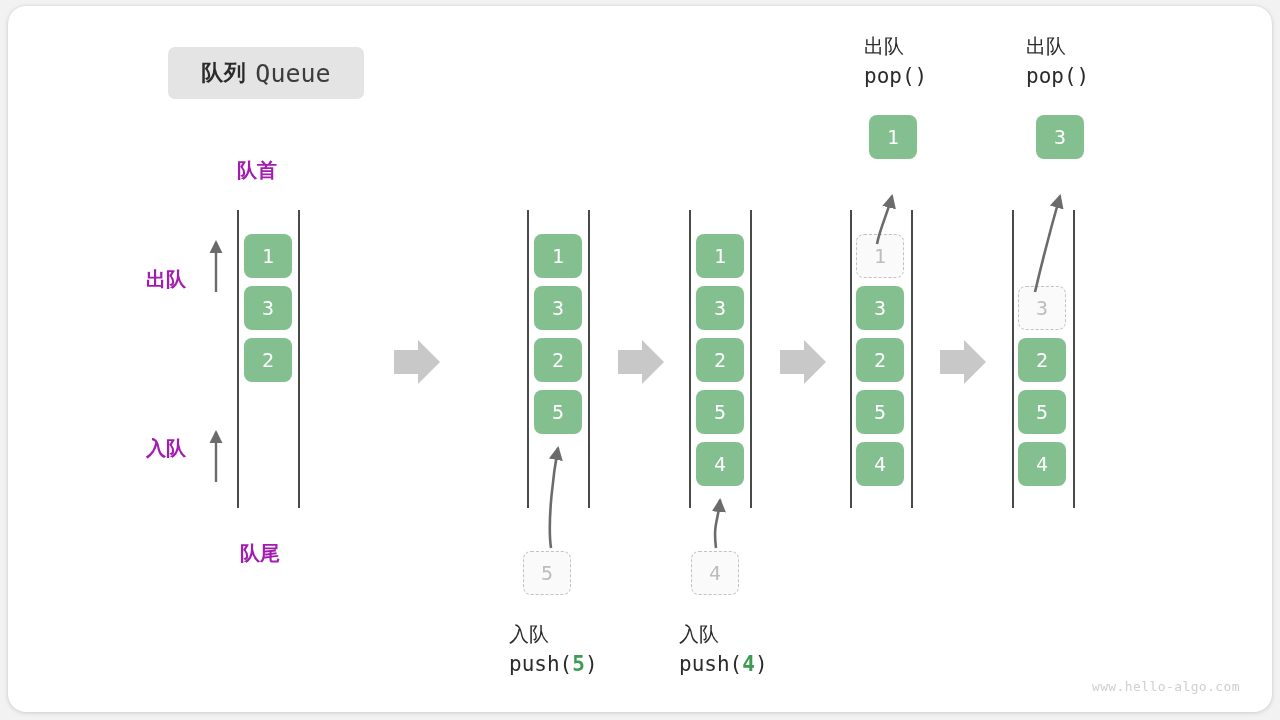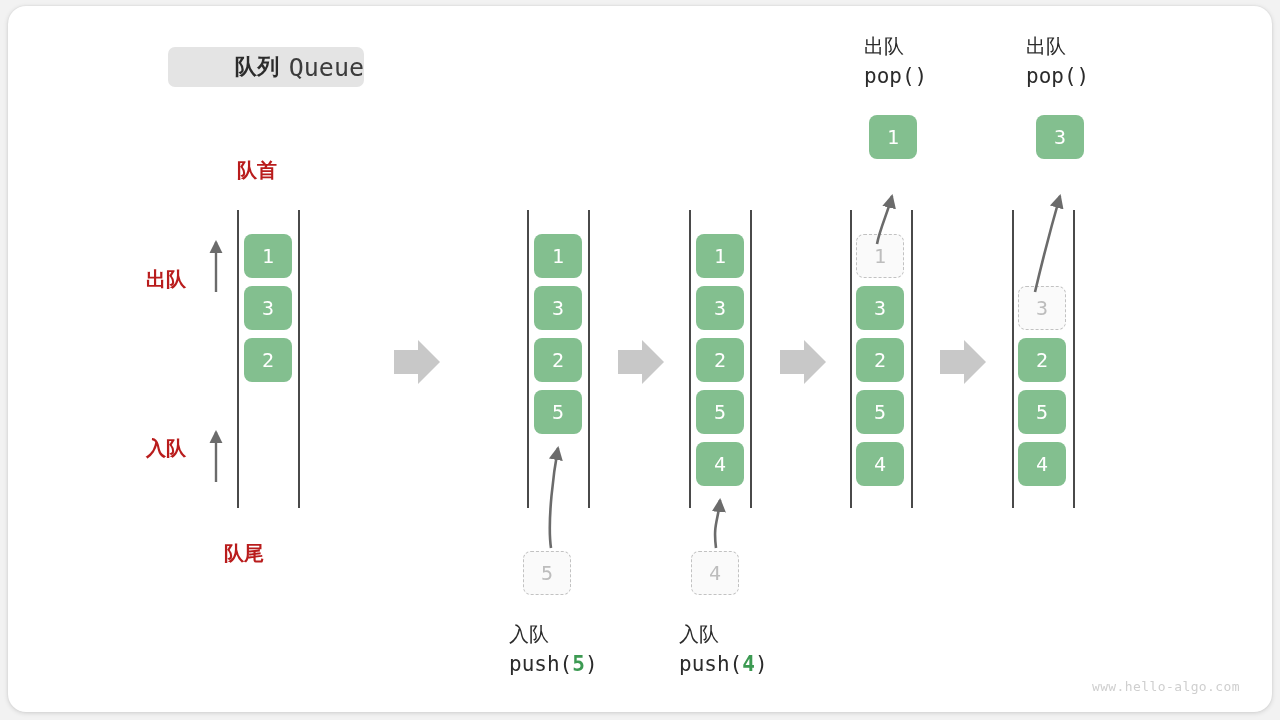--- a/index.html
+++ b/index.html
@@ -29,26 +29,26 @@
     border-radius: 18px;
     box-shadow: 0 1px 5px rgba(0,0,0,0.14), 0 0 2px rgba(0,0,0,0.08);
   }
 
   
   .title-chip {
     position: absolute;
     left: 168px;
     top: 47px;
     width: 196px;
-    height: 40px;
+    height: 52px;
     background: #e4e4e4;
     border-radius: 7px;
     display: flex;
     align-items: center;
-    justify-content: flex-end;
+    justify-content: center;
     gap: 9px;
   }
   .title-cn {
     font-size: 22px;
     font-weight: bold;
     color: #2b2b2b;
     letter-spacing: 0.5px;
   }
   .title-en {
     font-family: "DejaVu Sans Mono", "Liberation Mono", monospace;
@@ -84,21 +84,21 @@
     background: #fafafa;
     color: #bdbdbd;
     border: 1.6px dashed #c2c2c2;
   }
 
   
   .label-cn {
     position: absolute;
     font-size: 20px;
     font-weight: bold;
-    color: #b91c1c;
+    color: #a21caf;
     white-space: nowrap;
   }
   .op-label {
     position: absolute;
     text-align: left;
     white-space: nowrap;
     line-height: 1.45;
   }
   .op-cn {
     font-size: 20px;
@@ -138,21 +138,21 @@
 
   <div class="title-chip">
     <span class="title-cn">队列</span>
     <span class="title-en">Queue</span>
   </div>
 
   <div class="rail" style="left:237px; top:210px; height:298px;"></div>
   <div class="rail" style="left:298px; top:210px; height:298px;"></div>
 
   <div class="label-cn" style="left:237px; top:157px;">队首</div>
-  <div class="label-cn" style="left:224px; top:540px;">队尾</div>
+  <div class="label-cn" style="left:240px; top:540px;">队尾</div>
   <div class="label-cn" style="left:146px; top:266px;">出队</div>
   <div class="label-cn" style="left:146px; top:435px;">入队</div>
 
   <div class="cell filled" style="left:244px; top:234px;">1</div>
   <div class="cell filled" style="left:244px; top:286px;">3</div>
   <div class="cell filled" style="left:244px; top:338px;">2</div>
 
   <div class="rail" style="left:527px; top:210px; height:298px;"></div>
   <div class="rail" style="left:588px; top:210px; height:298px;"></div>
 

